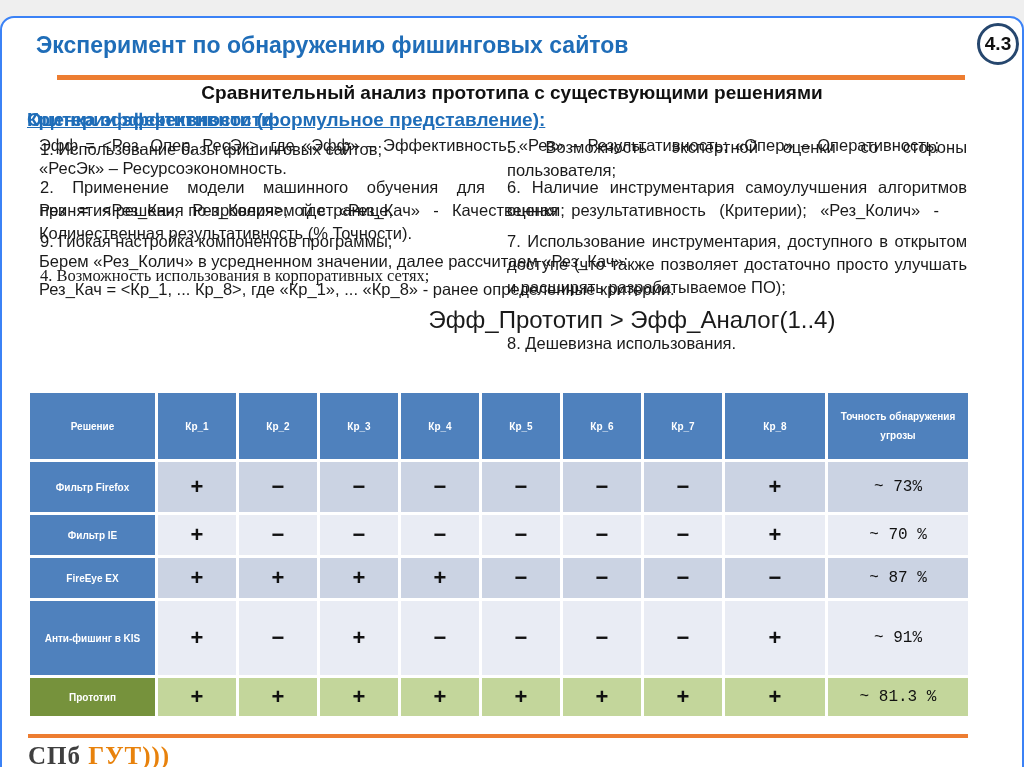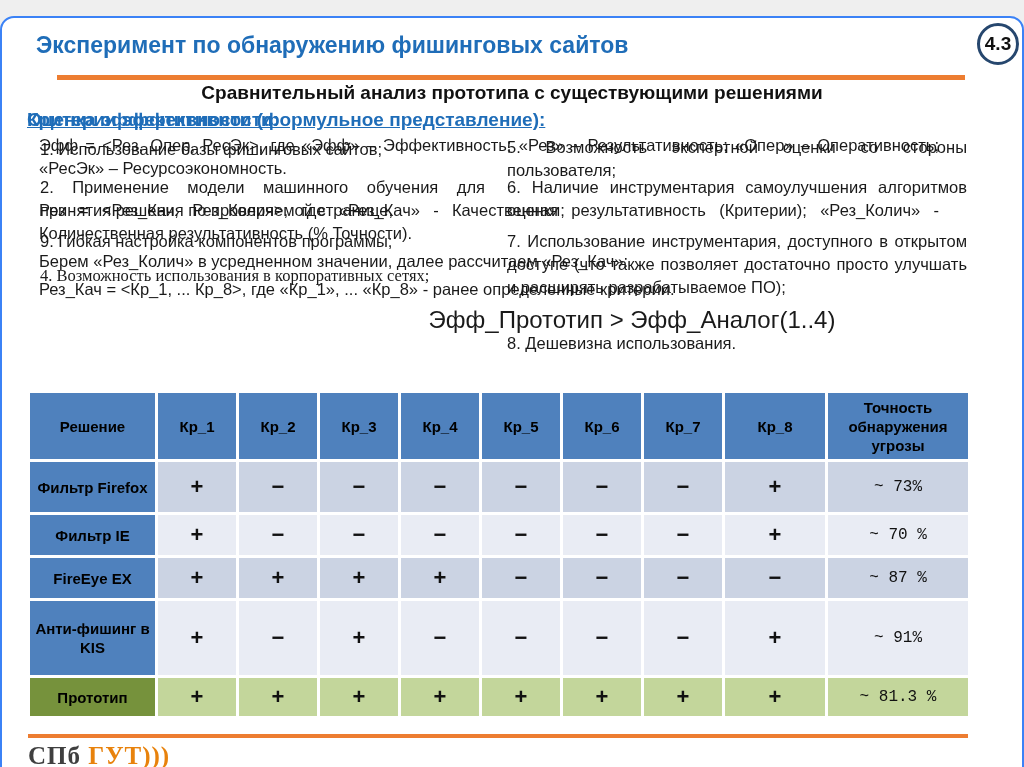--- a/index.html
+++ b/index.html
@@ -27,21 +27,21 @@
   .c2{top:68px;left:13px;width:445px;}
   .c3{top:122px;left:13px;width:445px;}
   .c4{top:156px;left:13px;width:445px;font-family:Liberation Serif, serif;}
   .c5{top:28px;left:480px;width:460px;}
   .c6{top:68px;left:480px;width:460px;}
   .c7{top:122px;left:480px;width:460px;}
   .c8{top:224px;left:480px;width:460px;}
   table.cmp{position:absolute;left:25px;top:372px;border-collapse:separate;border-spacing:3px;
          table-layout:fixed;background:#ffffff;}
   table.cmp th,table.cmp td{padding:0 4px;text-align:center;vertical-align:middle;}
-  .col-head,.row-head{background:#4f81bd;color:#000000;font-weight:bold;font-size:15px;line-height:19px;}
+  .col-head,.row-head{background:#4f81bd;color:#ffffff;font-weight:bold;font-size:10px;line-height:19px;}
   td.cell{font-size:22px;font-weight:bold;color:#111;}
   td.acc{font-size:16px;font-weight:normal;color:#111;font-family:Liberation Mono, monospace;}
   tr.row-dark td{background:#cbd3e3;}
   tr.row-light td{background:#e9ecf4;}
   tr.row-green th.row-head{background:#76923c;}
   tr.row-green td{background:#c3d69b;}
   tr.hdr{height:66px;}
   tr.r1{height:50px;} tr.r2{height:40px;} tr.r3{height:40px;} tr.r4{height:74px;} tr.r5{height:38px;}
   .bottom-divider{position:absolute;left:26px;top:716px;width:940px;height:4px;background:#ed7d31;}
   .logo{position:absolute;left:26px;top:724px;font-family:"Liberation Serif",serif;

